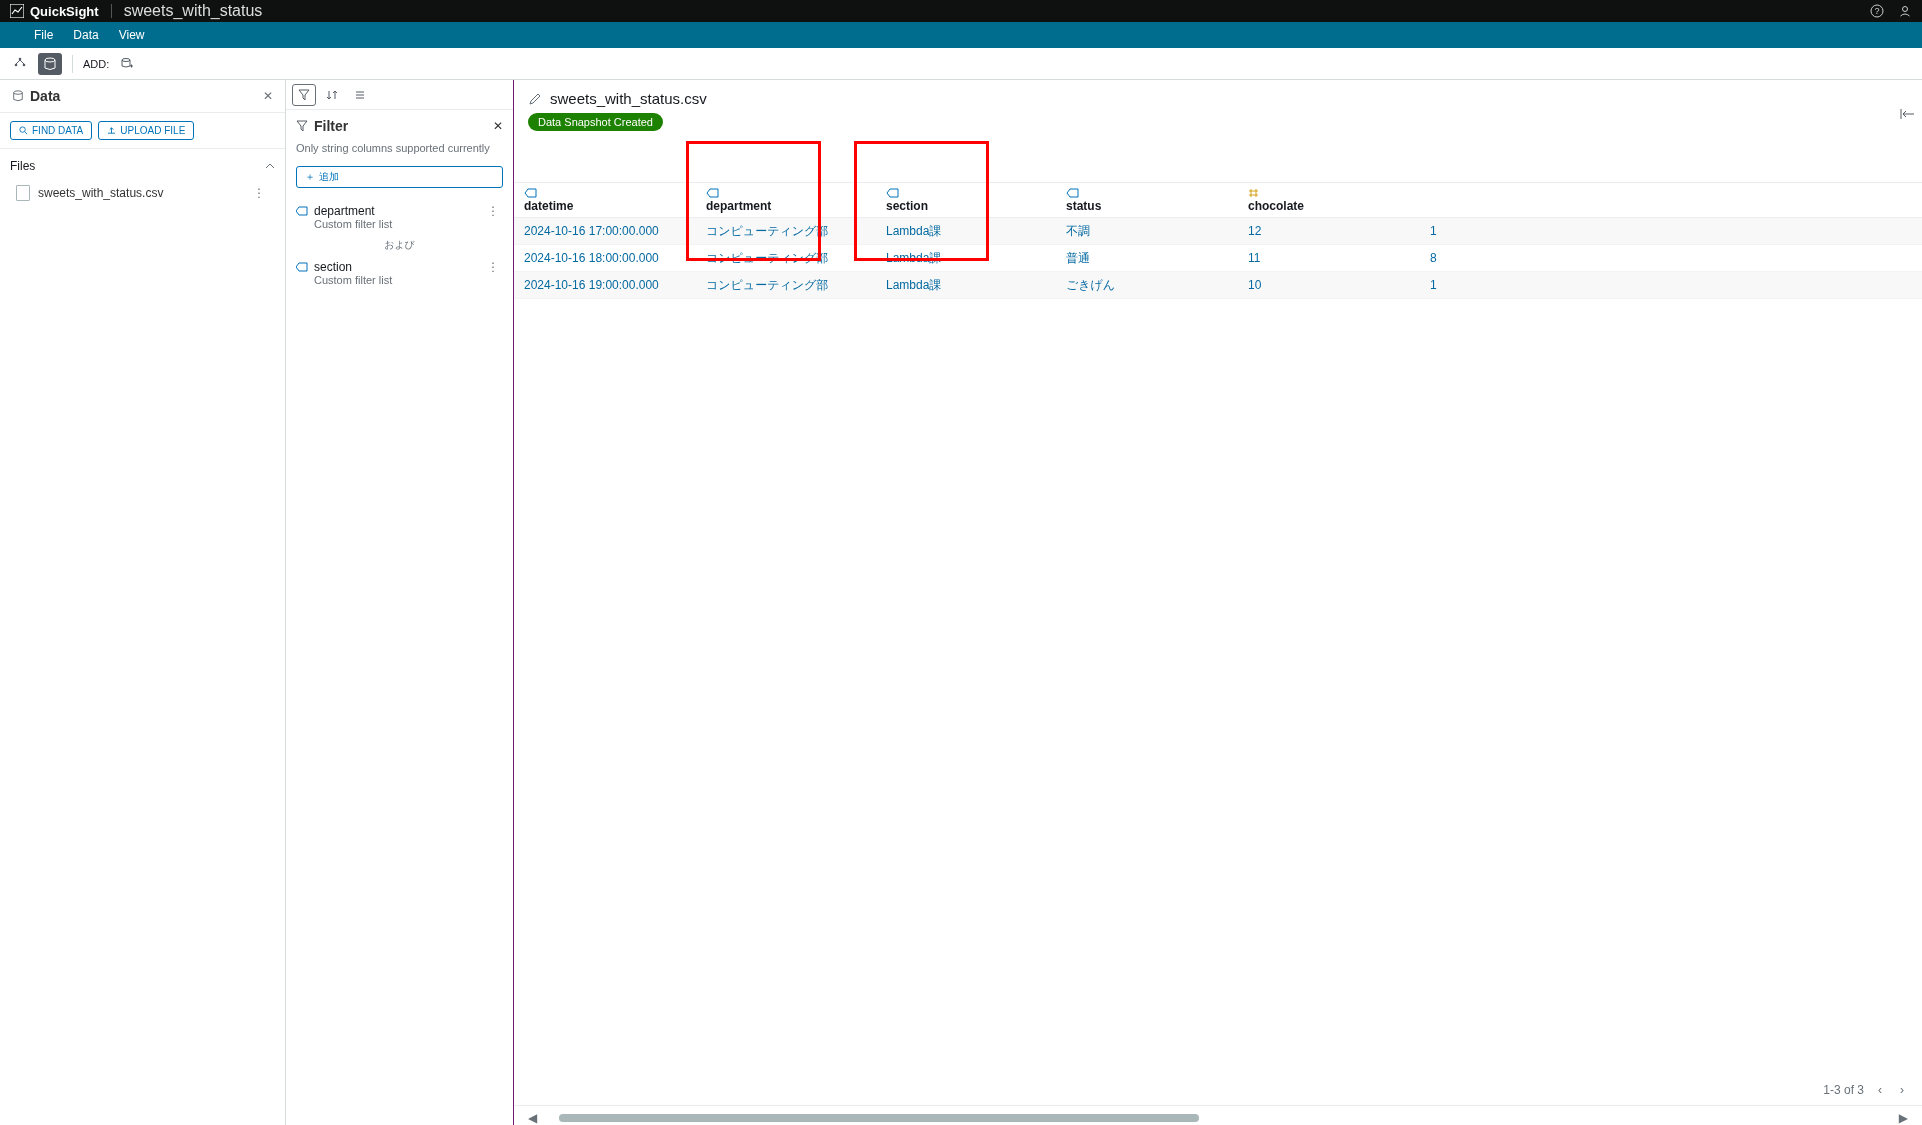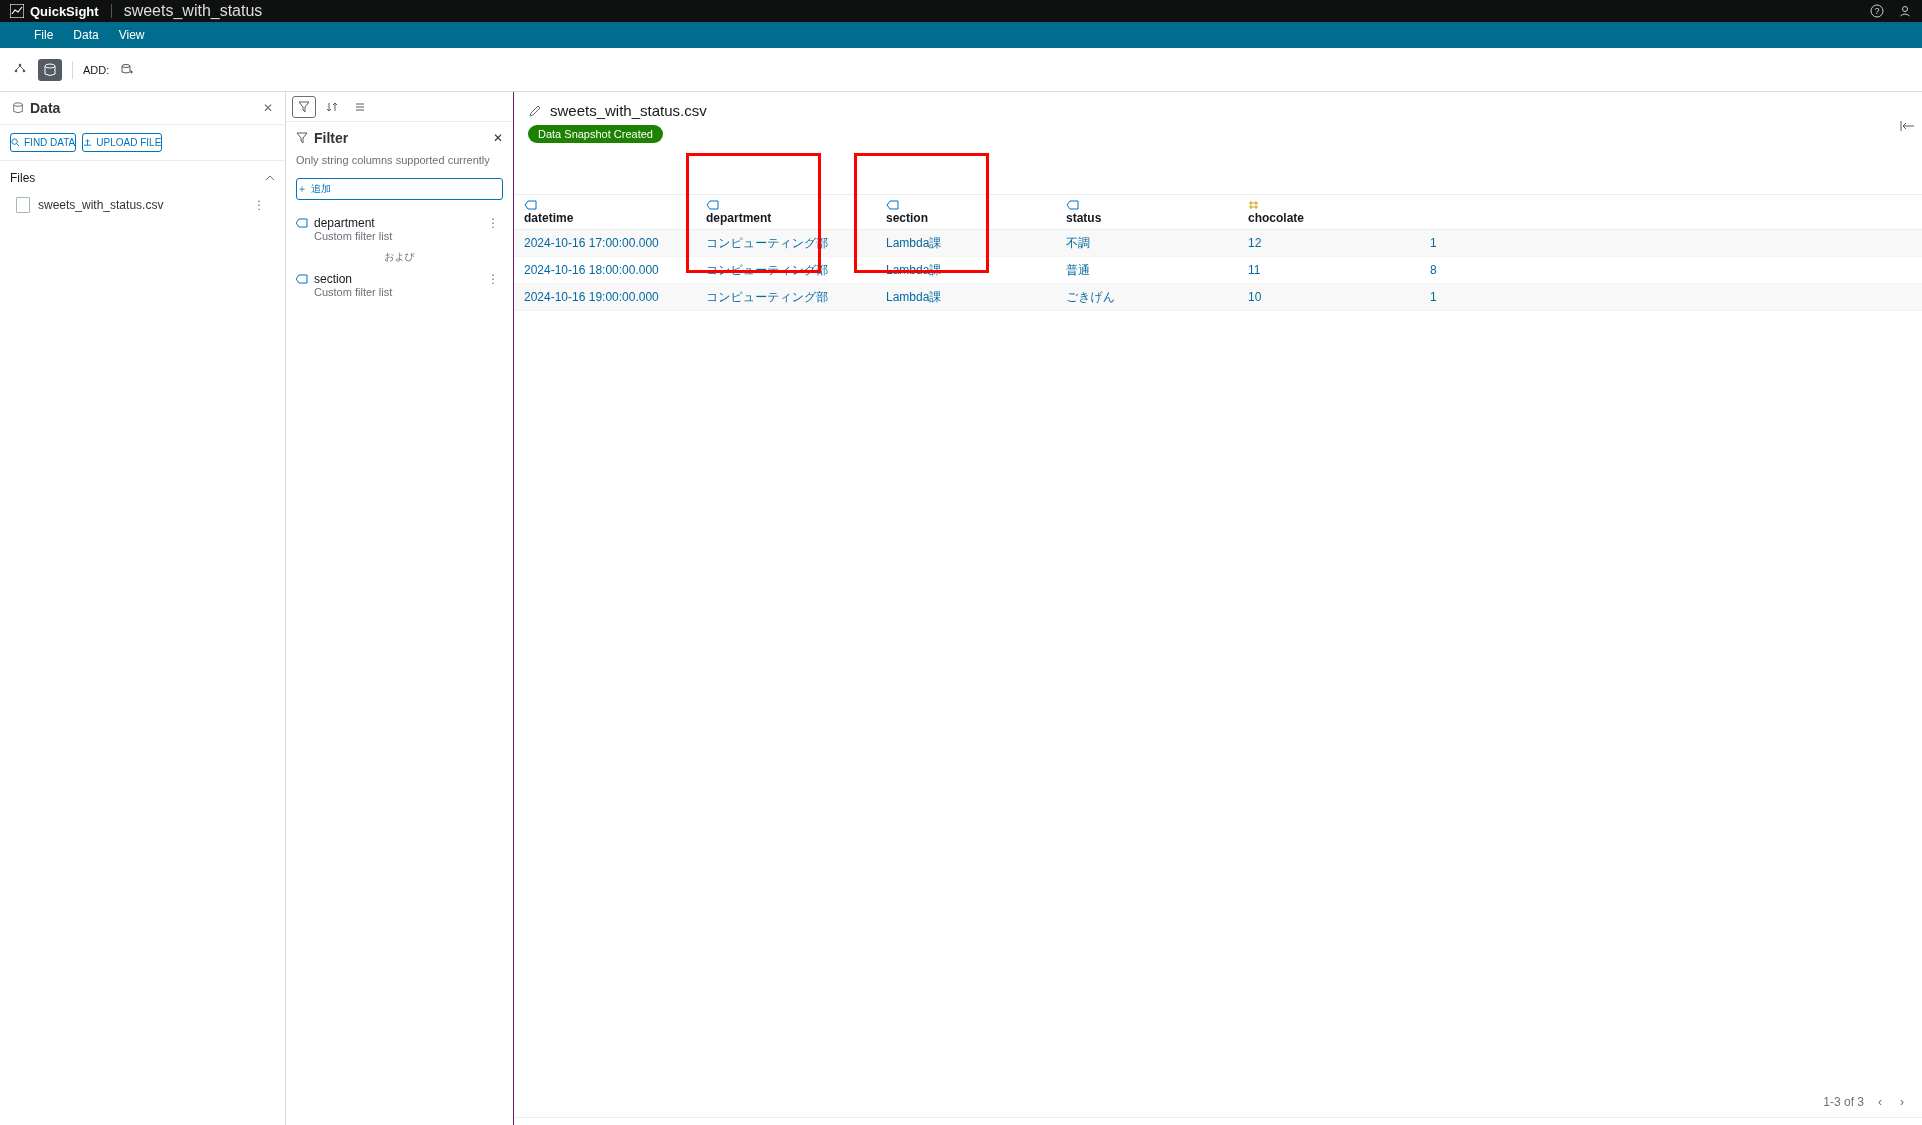--- a/index.html
+++ b/index.html
@@ -11,36 +11,36 @@
 .topbar .divider { width: 1px; height: 14px; background: #555; margin: 0 12px; }
 .topbar .docname { font-size: 16px; color: #ddd; }
 .topbar .spacer { flex: 1; }
 .topbar .top-icon { margin-left: 14px; color: #ccc; font-size: 13px; }
 
 
 .menubar { background: #006d8f; height: 26px; display: flex; align-items: center; padding: 0 24px; }
 .menubar .menu-item { color: #fff; font-size: 12px; padding: 0 10px; cursor: pointer; }
 
 
-.toolbar { height: 44px; border-bottom: 1px solid #d5dbdb; display: flex; align-items: center; padding: 0 8px; gap: 6px; }
+.toolbar { height: 32px; border-bottom: 1px solid #d5dbdb; display: flex; align-items: center; padding: 0 8px; gap: 6px; }
 .toolbar .tool-btn { width: 24px; height: 22px; display: flex; align-items: center; justify-content: center; border-radius: 3px; cursor: pointer; }
 .toolbar .tool-btn.active { background: #545b64; color: #fff; }
 .toolbar .divider-v { width: 1px; height: 18px; background: #d5dbdb; margin: 0 4px; }
 .toolbar .add-label { font-size: 11px; color: #16191f; }
 
 
 .main { display: flex; height: calc(100% - 76px); }
 
 
 .left-panel { width: 286px; border-right: 1px solid #d5dbdb; display: flex; flex-direction: column; }
 .panel-header { display: flex; align-items: center; padding: 8px 12px; border-bottom: 1px solid #eaeded; }
 .panel-header .title { font-size: 14px; font-weight: 600; flex: 1; display: flex; align-items: center; gap: 6px; }
 .panel-header .close { cursor: pointer; color: #687078; }
 .panel-buttons { padding: 8px 10px; display: flex; gap: 6px; border-bottom: 1px solid #eaeded; }
-.pill-btn { border: 1px solid #0073bb; color: #0073bb; font-size: 10px; padding: 3px 0; border-radius: 3px; background: #fff; display: flex; align-items: center; gap: 4px; cursor: pointer; }
+.pill-btn { border: 1px solid #0073bb; color: #0073bb; font-size: 10px; padding: 3px 8px; border-radius: 3px; background: #fff; display: flex; align-items: center; gap: 4px; cursor: pointer; }
 .files-section { padding: 6px 10px; }
 .files-header { display: flex; align-items: center; justify-content: space-between; font-size: 12px; color: #16191f; padding: 4px 0; }
 .file-item { display: flex; align-items: center; padding: 8px 6px; gap: 8px; }
 .file-icon { width: 14px; height: 16px; border: 1px solid #aab7b8; border-radius: 1px; position: relative; }
 .file-item .name { flex: 1; font-size: 12px; }
 .kebab { cursor: pointer; color: #687078; padding: 0 4px; }
 
 
 .filter-panel { width: 228px; border-right: 1px solid #701a75; display: flex; flex-direction: column; }
 .filter-toolbar { height: 30px; border-bottom: 1px solid #eaeded; display: flex; align-items: center; padding: 0 6px; gap: 4px; }

